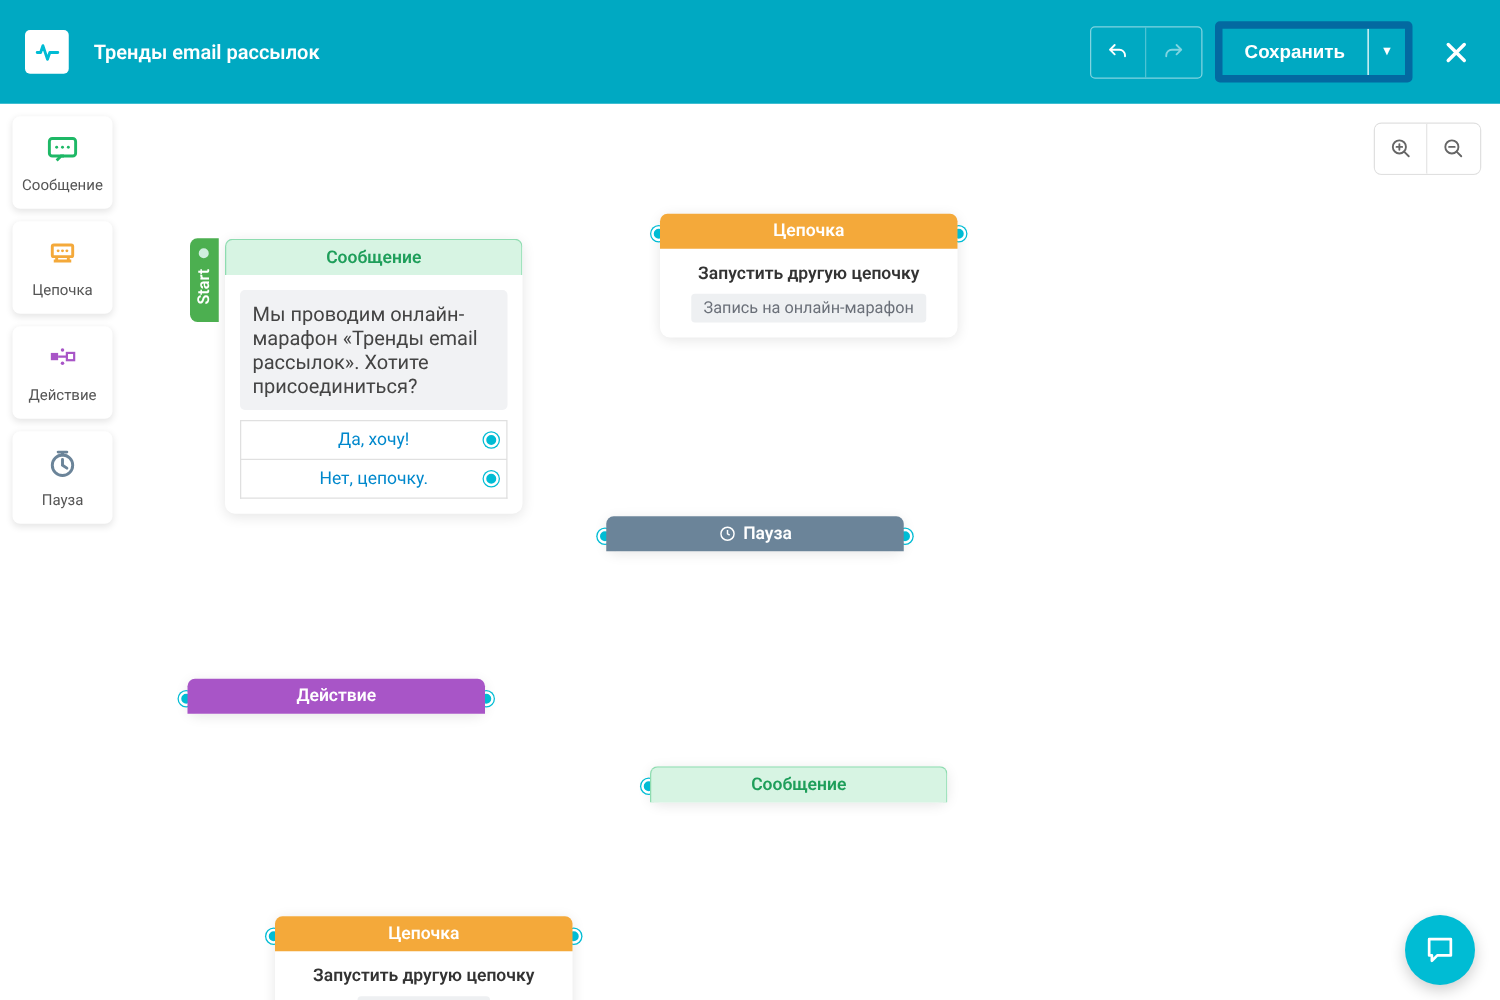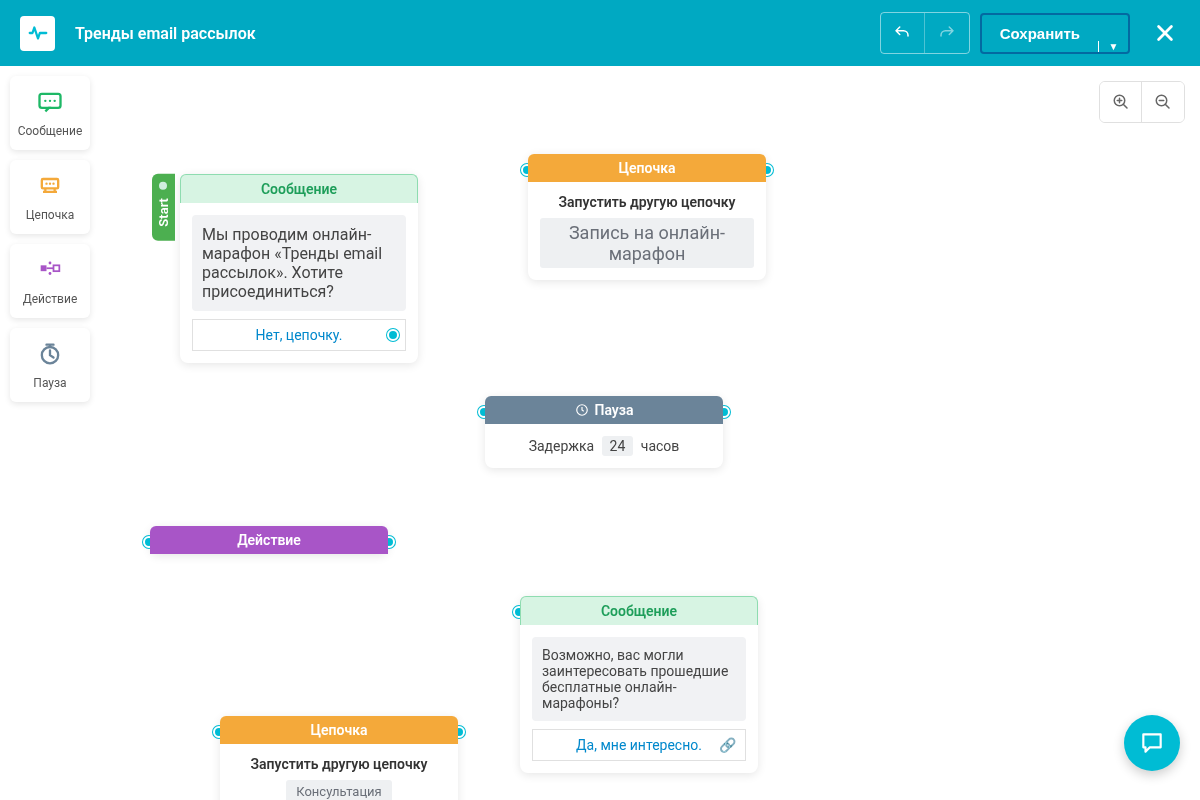--- a/index.html
+++ b/index.html
@@ -5,21 +5,21 @@
 * { box-sizing: border-box; margin: 0; padding: 0; }
 body {
   font-family: -apple-system, BlinkMacSystemFont, "Segoe UI", Roboto, sans-serif;
   background: #fff;
   width: 1200px;
   height: 800px;
   overflow: hidden;
   position: relative;
 }
 .topbar {
-  height: 66px;
+  height: 83px;
   background: #00a9c2;
   display: flex;
   align-items: center;
   padding: 0 20px;
   color: #fff;
 }
 .logo {
   width: 35px;
   height: 35px;
   background: #fff;
@@ -46,24 +46,23 @@
   height: 40px;
   cursor: pointer;
   font-size: 18px;
   display: flex;
   align-items: center;
   justify-content: center;
 }
 .undo-redo button:first-child { border-right: 1px solid rgba(255,255,255,0.3); }
 .save-group {
   display: flex;
-  border: 2px solid #0369a1;
+  border: 6px solid #0369a1;
   border-radius: 4px;
   overflow: hidden;
-  align-items: flex-end;
 }
 .save-btn {
   background: transparent;
   border: none;
   color: #fff;
   padding: 10px 18px;
   font-size: 15px;
   font-weight: 600;
   cursor: pointer;
 }
@@ -260,21 +259,21 @@
 .n2 { left: 528px; top: 88px; }
 .n2 .node-header { background: #f4a93a; }
 .n2 .node-body { text-align: center; }
 .n2 .sub { font-weight: 600; color: #333; margin-bottom: 8px; }
 .n2 .tag {
   display: inline-block;
   background: #eef0f2;
   color: #6a6f78;
   padding: 4px 10px;
   border-radius: 3px;
-  font-size: 18px;
+  font-size: 13px;
 }
 .n2 .port.left { top: 10px; }
 .n2 .port.right { top: 10px; }
 
 
 .n3 { left: 485px; top: 330px; }
 .n3 .node-header { background: #6b8499; display: flex; align-items: center; justify-content: center; gap: 6px; }
 .n3 .node-body { text-align: center; color: #444; }
 .n3 .val {
   display: inline-block;
@@ -447,20 +446,24 @@
 
     <div class="node n1">
       <div class="start-tab">
         <span>Start</span>
         <div class="port"></div>
       </div>
       <div class="node-header">Сообщение</div>
       <div class="node-body">
         <div class="msg-text">Мы проводим онлайн-марафон «Тренды email рассылок». Хотите присоединиться?</div>
         <div class="option">
+          <span>Да, хочу!</span>
+          <div class="port right"></div>
+        </div>
+        <div class="option">
           <span>Нет, цепочку.</span>
           <div class="port right"></div>
         </div>
       </div>
     </div>
 
     <div class="node n2">
       <div class="port left"></div>
       <div class="port right"></div>
       <div class="node-header">Цепочка</div>
@@ -473,43 +476,31 @@
     <div class="node n3">
       <div class="port left"></div>
       <div class="port right"></div>
       <div class="node-header">
         <svg width="14" height="14" viewBox="0 0 24 24">
             <circle cx="12" cy="12" r="9" fill="none" stroke="#fff" stroke-width="2"></circle>
             <path d="M12 7v5l3 2" stroke="#fff" stroke-width="2" fill="none"></path>
           </svg>
         <span>Пауза</span>
       </div>
-      <div class="node-body">
-        <span>Задержка</span>
-        <span class="val">24</span>
-        <span>часов</span>
-      </div>
     </div>
 
     <div class="node n4">
       <div class="port left"></div>
       <div class="port right"></div>
       <div class="node-header">Действие</div>
     </div>
 
     <div class="node n5">
       <div class="port left"></div>
       <div class="node-header">Сообщение</div>
-      <div class="node-body">
-        <div class="msg-text">Возможно, вас могли заинтересовать прошедшие бесплатные онлайн-марафоны?</div>
-        <div class="option">
-          <span>Да, мне интересно.</span>
-          <span class="link-ico">🔗</span>
-        </div>
-      </div>
     </div>
 
     <div class="node n6">
       <div class="port left"></div>
       <div class="port right"></div>
       <div class="node-header">Цепочка</div>
       <div class="node-body">
         <div class="sub">Запустить другую цепочку</div>
         <span class="tag">Консультация</span>
       </div>

